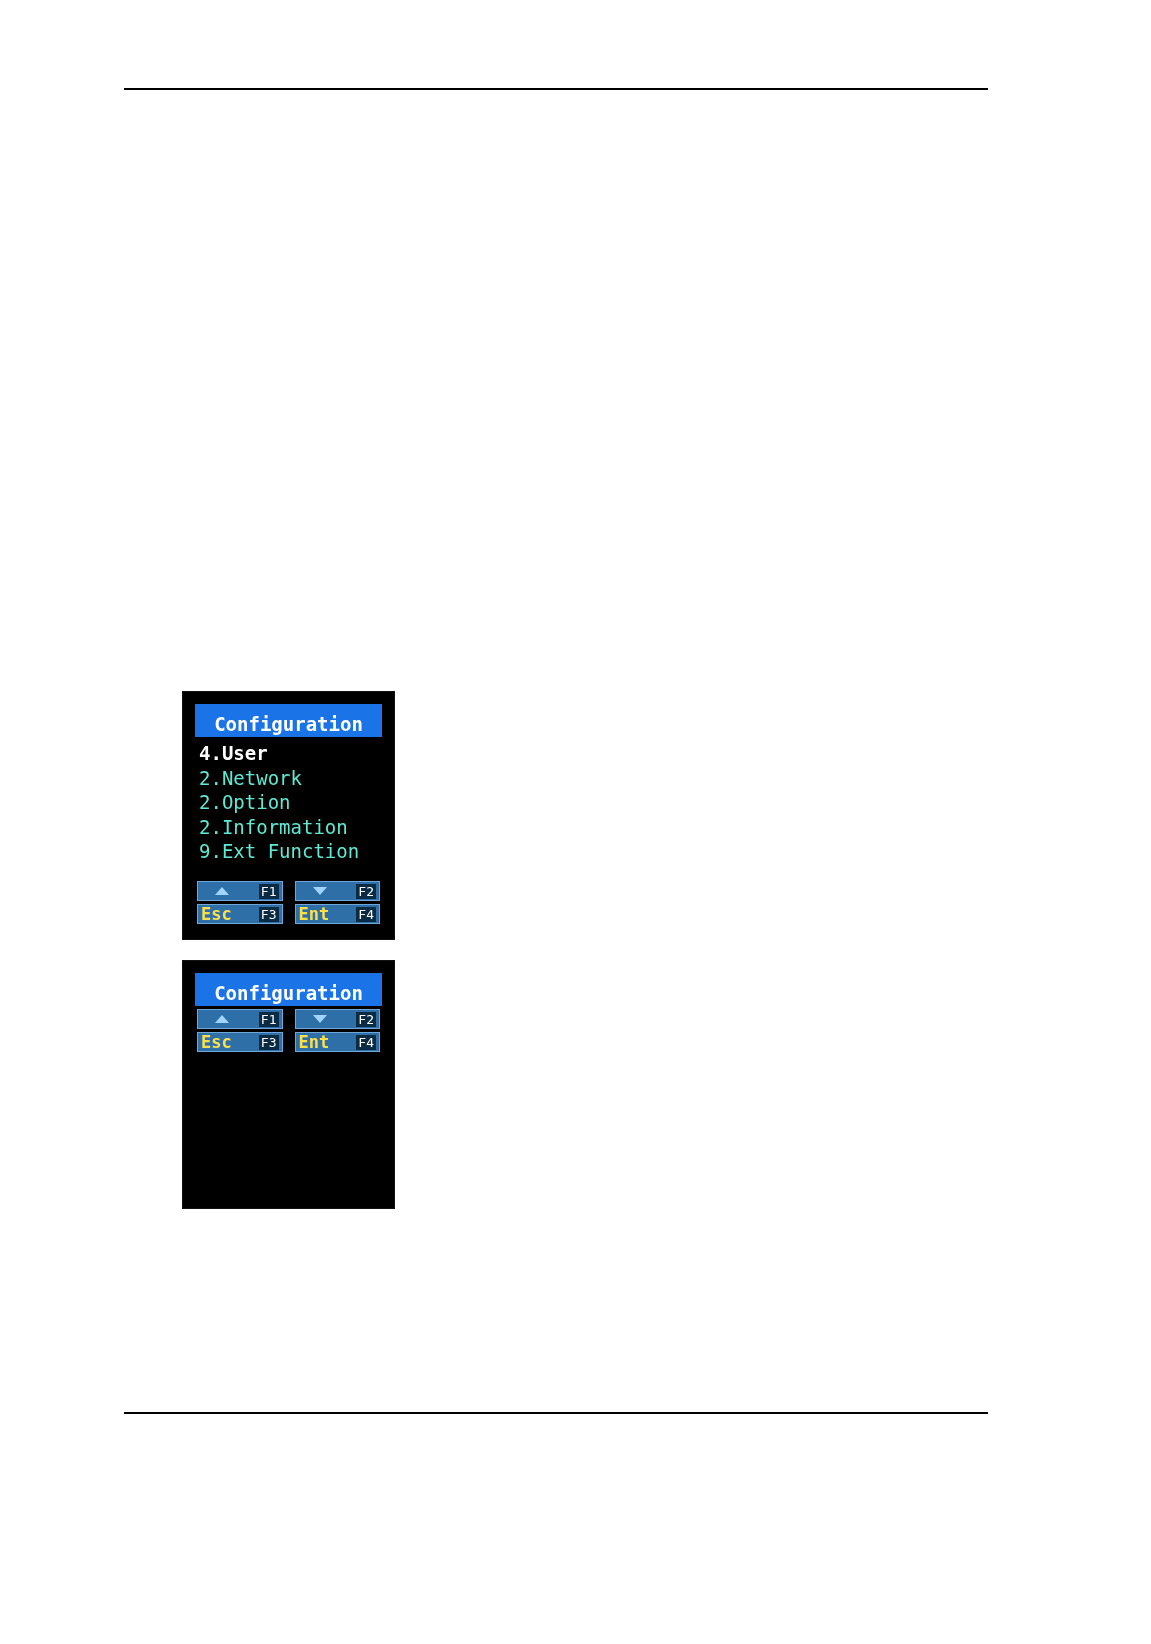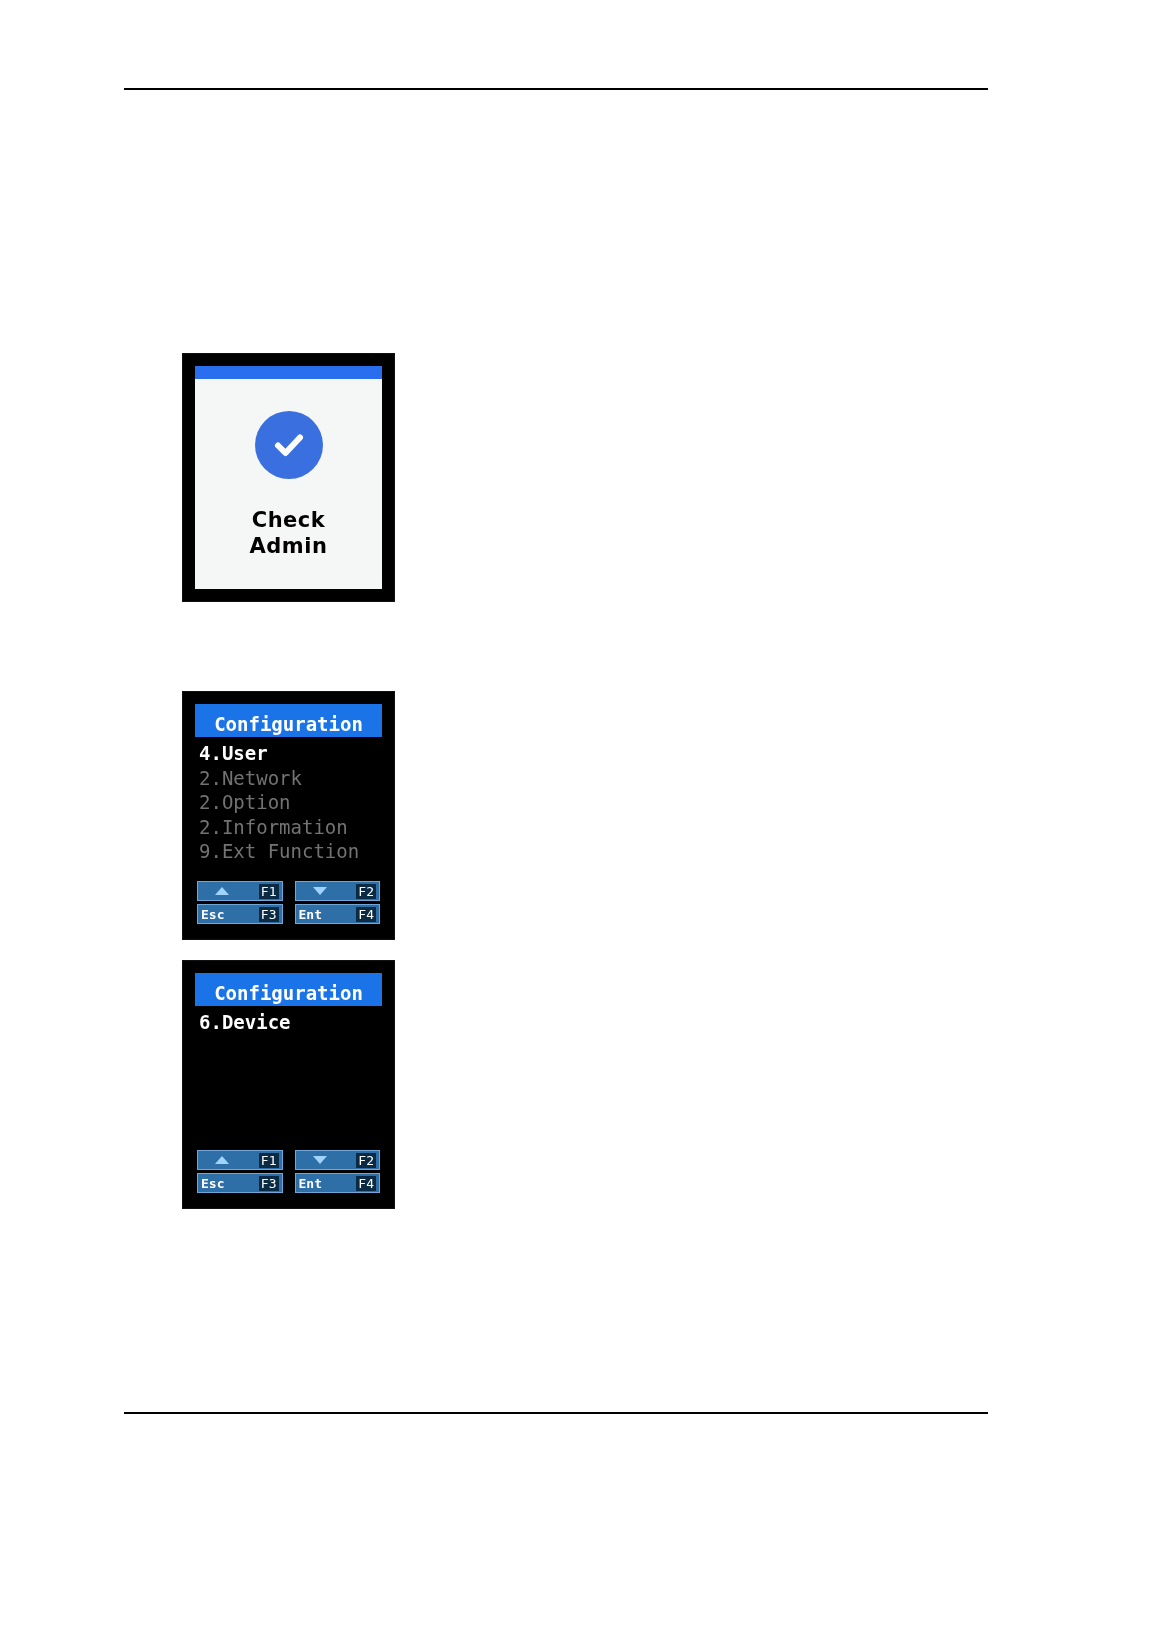--- a/index.html
+++ b/index.html
@@ -132,21 +132,21 @@
     flex: none;
   }
   .cfg-list {
     flex: 1 1 auto;
     padding: 4px 0 0 4px;
   }
   .cfg-item {
     font-family: "DejaVu Sans Mono", monospace;
     font-size: 19px;
     line-height: 24.5px;
-    color: #737373;
+    color: #5eead4;
     white-space: nowrap;
   }
   .cfg-item.selected {
     color: #ffffff;
     font-weight: bold;
   }
 
   
   .cfg-keys {
     flex: none;
@@ -163,22 +163,22 @@
     align-items: center;
     justify-content: space-between;
     background: #2f6fa8;
     border: 1px solid #6fa8d8;
     height: 20px;
     box-sizing: border-box;
     padding: 0 3px;
   }
   .key .klabel {
     font-family: "DejaVu Sans Mono", monospace;
-    font-size: 13px;
-    color: #ffffff;
+    font-size: 17px;
+    color: #fde047;
     font-weight: bold;
   }
   .key .kcode {
     font-family: "DejaVu Sans Mono", monospace;
     font-size: 13px;
     color: #ffffff;
     background: #0b2a44;
     padding: 0 2px;
   }
   .arrow-up, .arrow-down {
@@ -236,36 +236,20 @@
     flex: 1 1 0;
   }
 </style>
 </head>
 <body>
 
 <div class="page">
 
   <div class="rule-top"></div>
 
-  <div class="device" id="screen-check-admin">
-    <div class="device-inner">
-      <div class="ca-body">
-        <div class="ca-topbar"></div>
-        <div class="ca-icon-wrap">
-          <svg width="42" height="42" viewBox="0 0 42 42" aria-hidden="true">
-            <path d="M10 21.5 L17.5 29 L32 13.5" fill="none" stroke="#ffffff" stroke-width="6" stroke-linecap="round" stroke-linejoin="round"></path>
-          </svg>
-        </div>
-        <div class="ca-text">
-          <div>Check</div>
-          <div>Admin</div>
-        </div>
-      </div>
-    </div>
-  </div>
 
   <div class="device" id="screen-config-1">
     <div class="device-inner">
       <div class="cfg-body">
         <div class="cfg-title">Configuration</div>
         <div class="cfg-list">
           <div class="cfg-item selected">4.User</div>
           <div class="cfg-item">2.Network</div>
           <div class="cfg-item">2.Option</div>
           <div class="cfg-item">2.Information</div>
@@ -294,23 +278,20 @@
           </div>
         </div>
       </div>
     </div>
   </div>
 
   <div class="device" id="screen-config-2">
     <div class="device-inner">
       <div class="cfg-body">
         <div class="cfg-title">Configuration</div>
-        <div class="cfg-list">
-          <div class="cfg-item selected">6.Device</div>
-        </div>
         <div class="cfg-keys">
           <div class="key-row">
             <div class="key">
               <span class="arrow-up"></span>
               <span class="kcode">F1</span>
             </div>
             <div class="key">
               <span class="arrow-down"></span>
               <span class="kcode">F2</span>
             </div>

